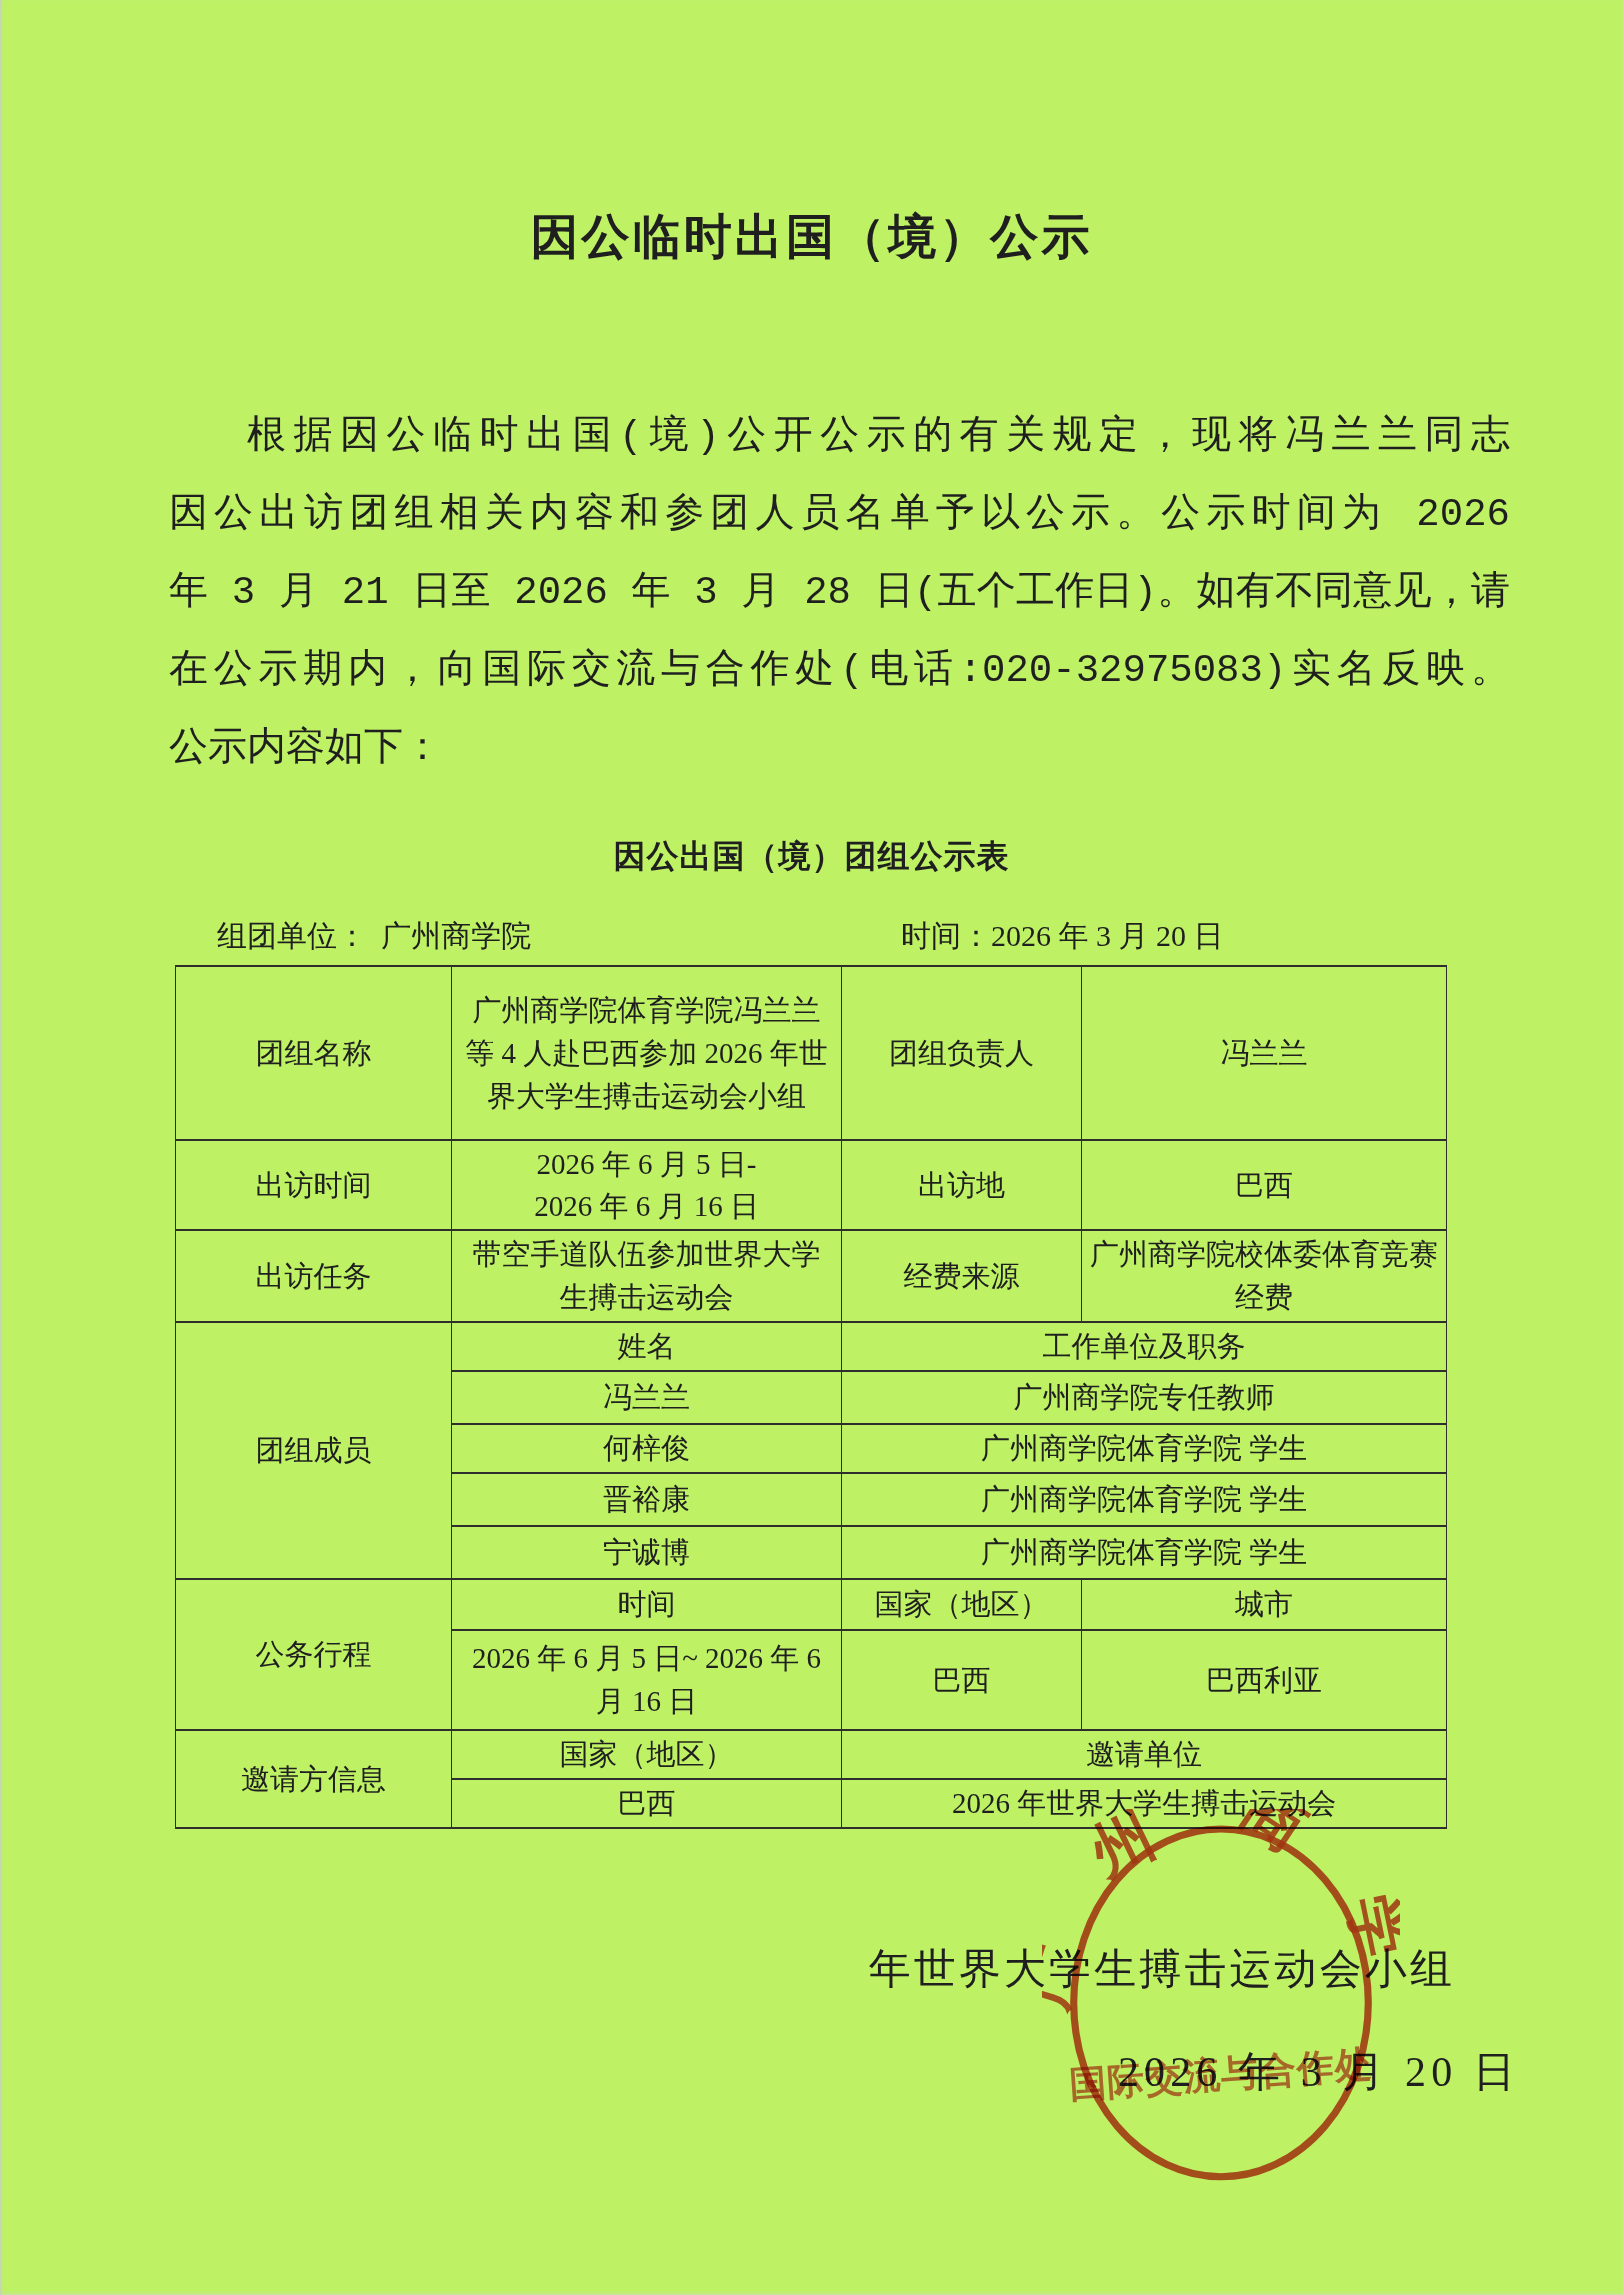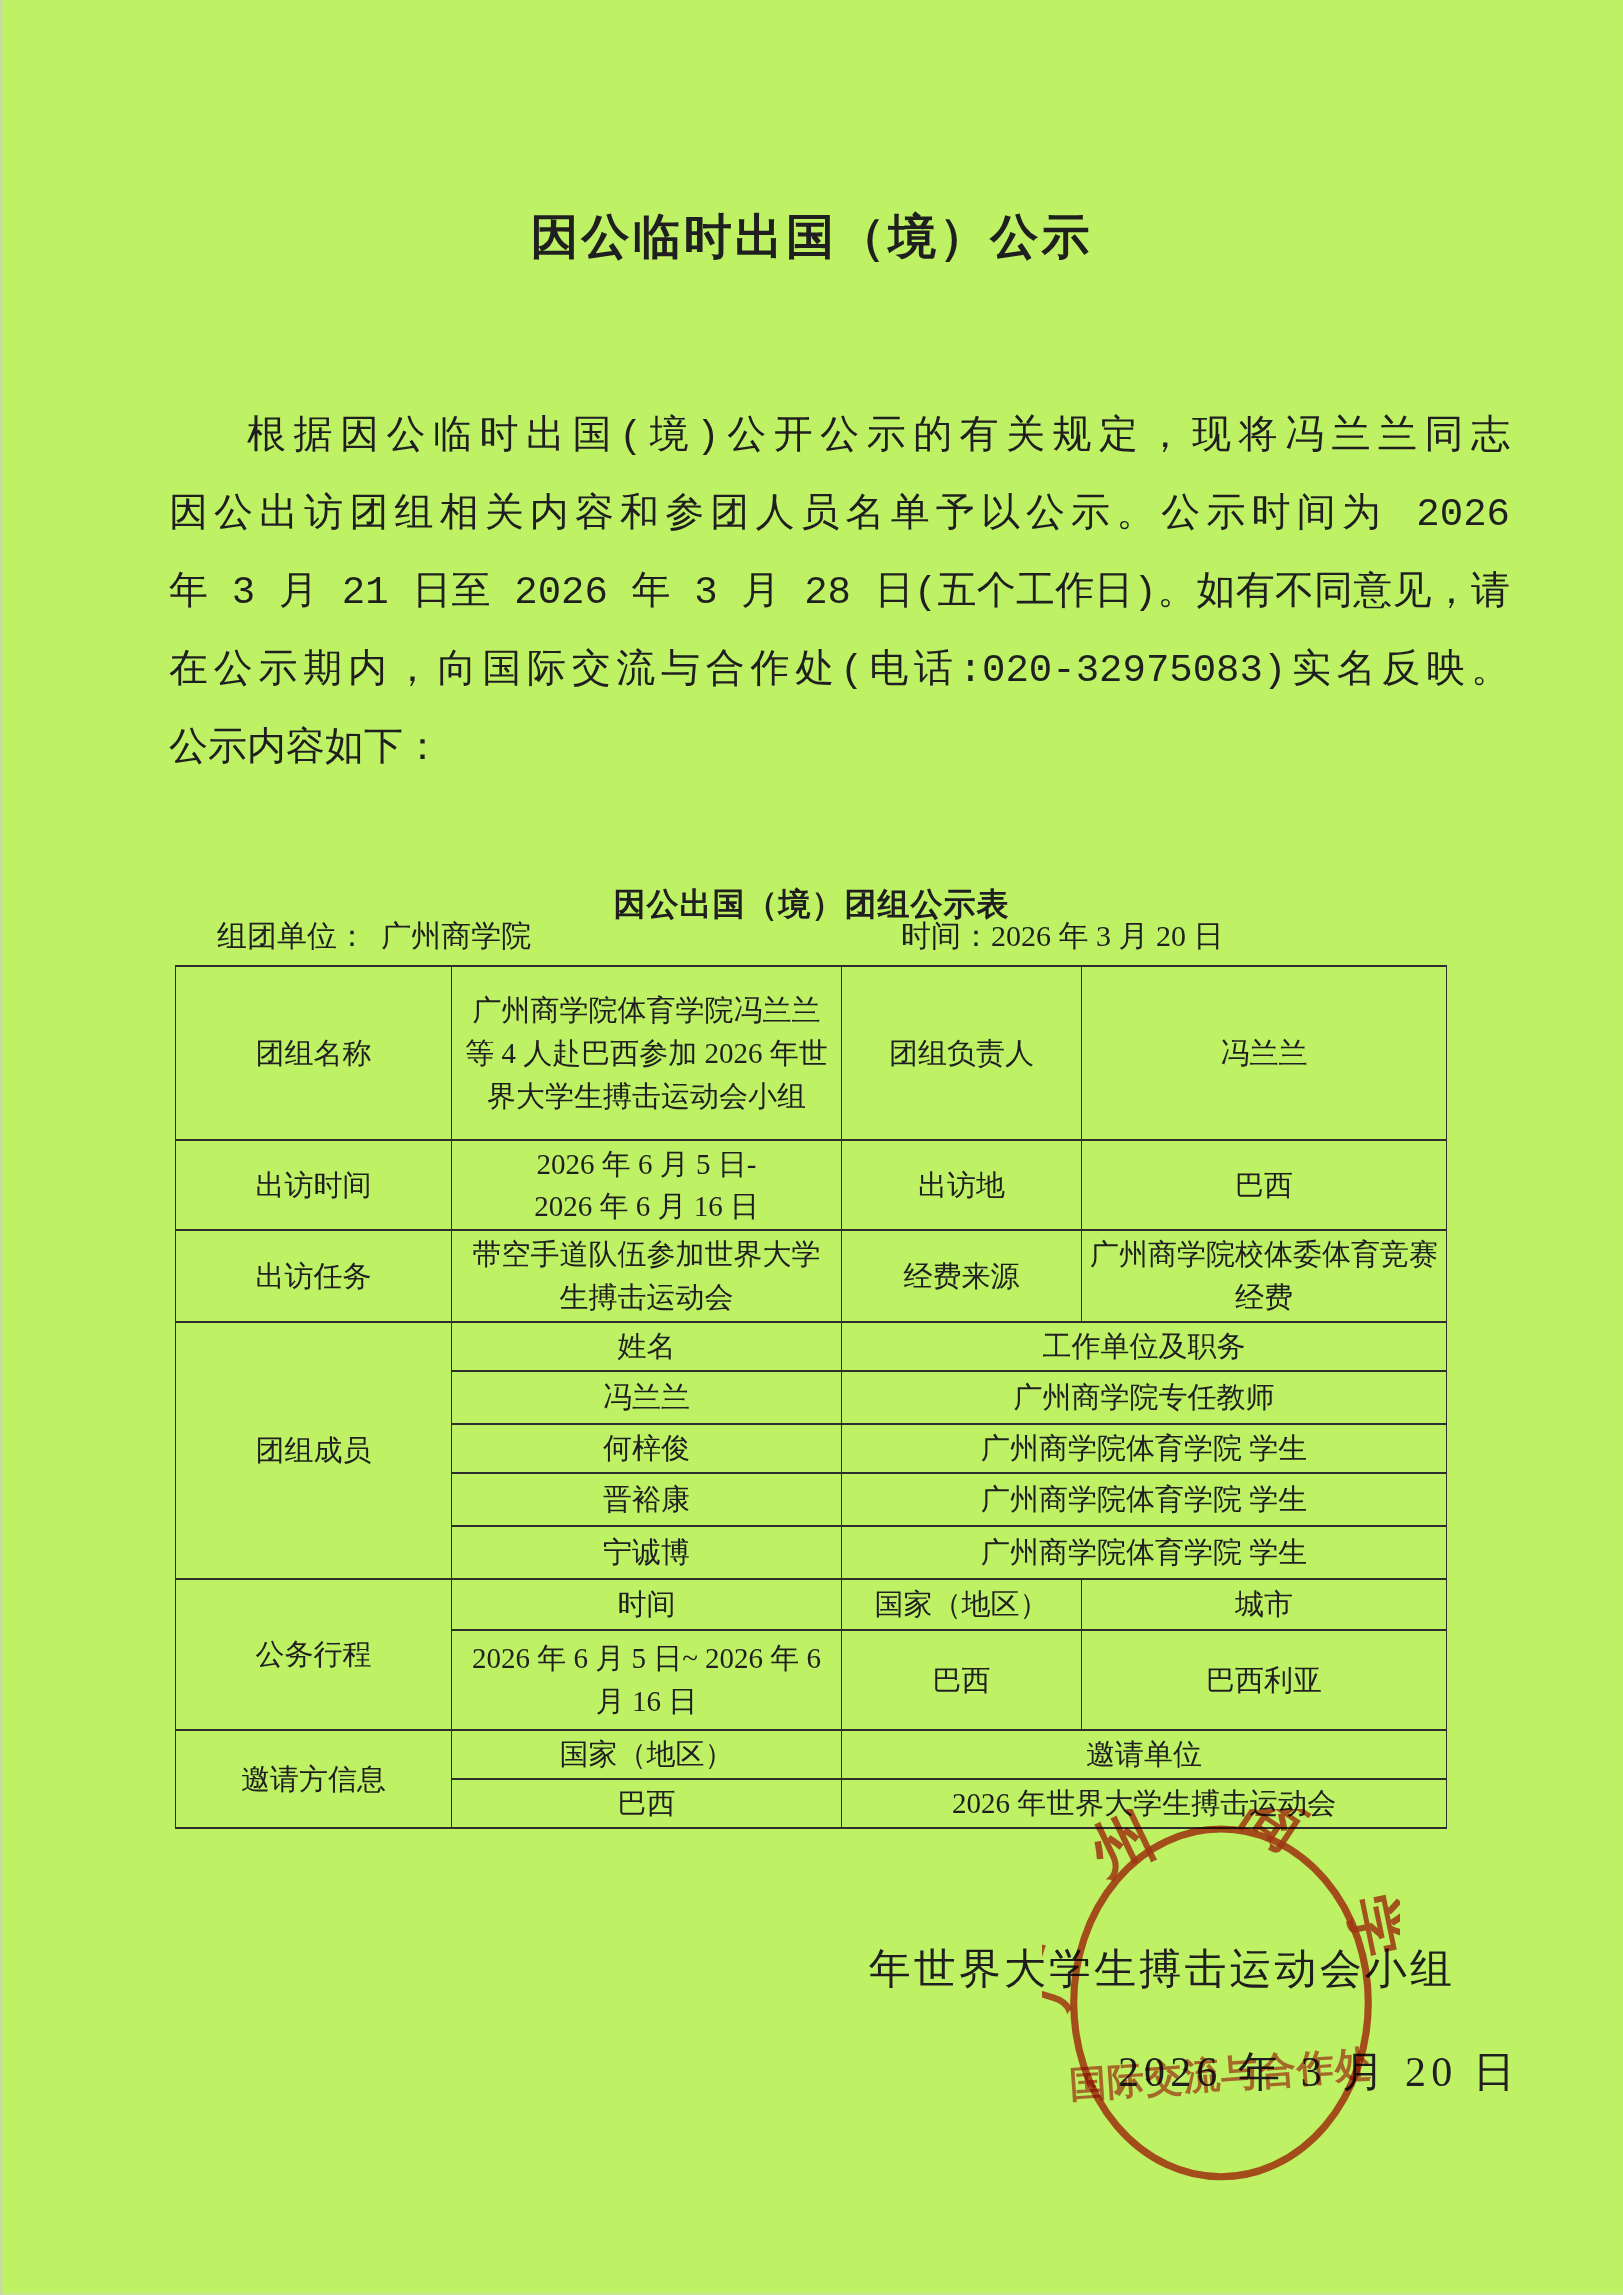--- a/index.html
+++ b/index.html
@@ -24,21 +24,21 @@
   .intro .line{
     height:78px;
     text-align:justify;
     text-align-last:justify;
     white-space:nowrap;
   }
   .intro .line.first{text-indent:78px;}
   .intro .line.last{text-align-last:left;white-space:normal;}
   .caption{
     position:absolute;left:0;top:835px;width:100%;
-    text-align:center;font-size:32px;font-weight:bold;letter-spacing:1px;margin-top:48px;
+    text-align:center;font-size:32px;font-weight:bold;letter-spacing:1px;
   }
   .meta{position:absolute;left:0;top:916px;width:100%;font-size:30px;}
   .meta .m-org{position:absolute;left:217px;}
   .meta .m-org .val{margin-left:14.3px;}
   .meta .m-time{position:absolute;left:901px;}
   table.pub{
     position:absolute;left:175px;top:965px;
     width:1271px;
     border-collapse:collapse;
     table-layout:fixed;

